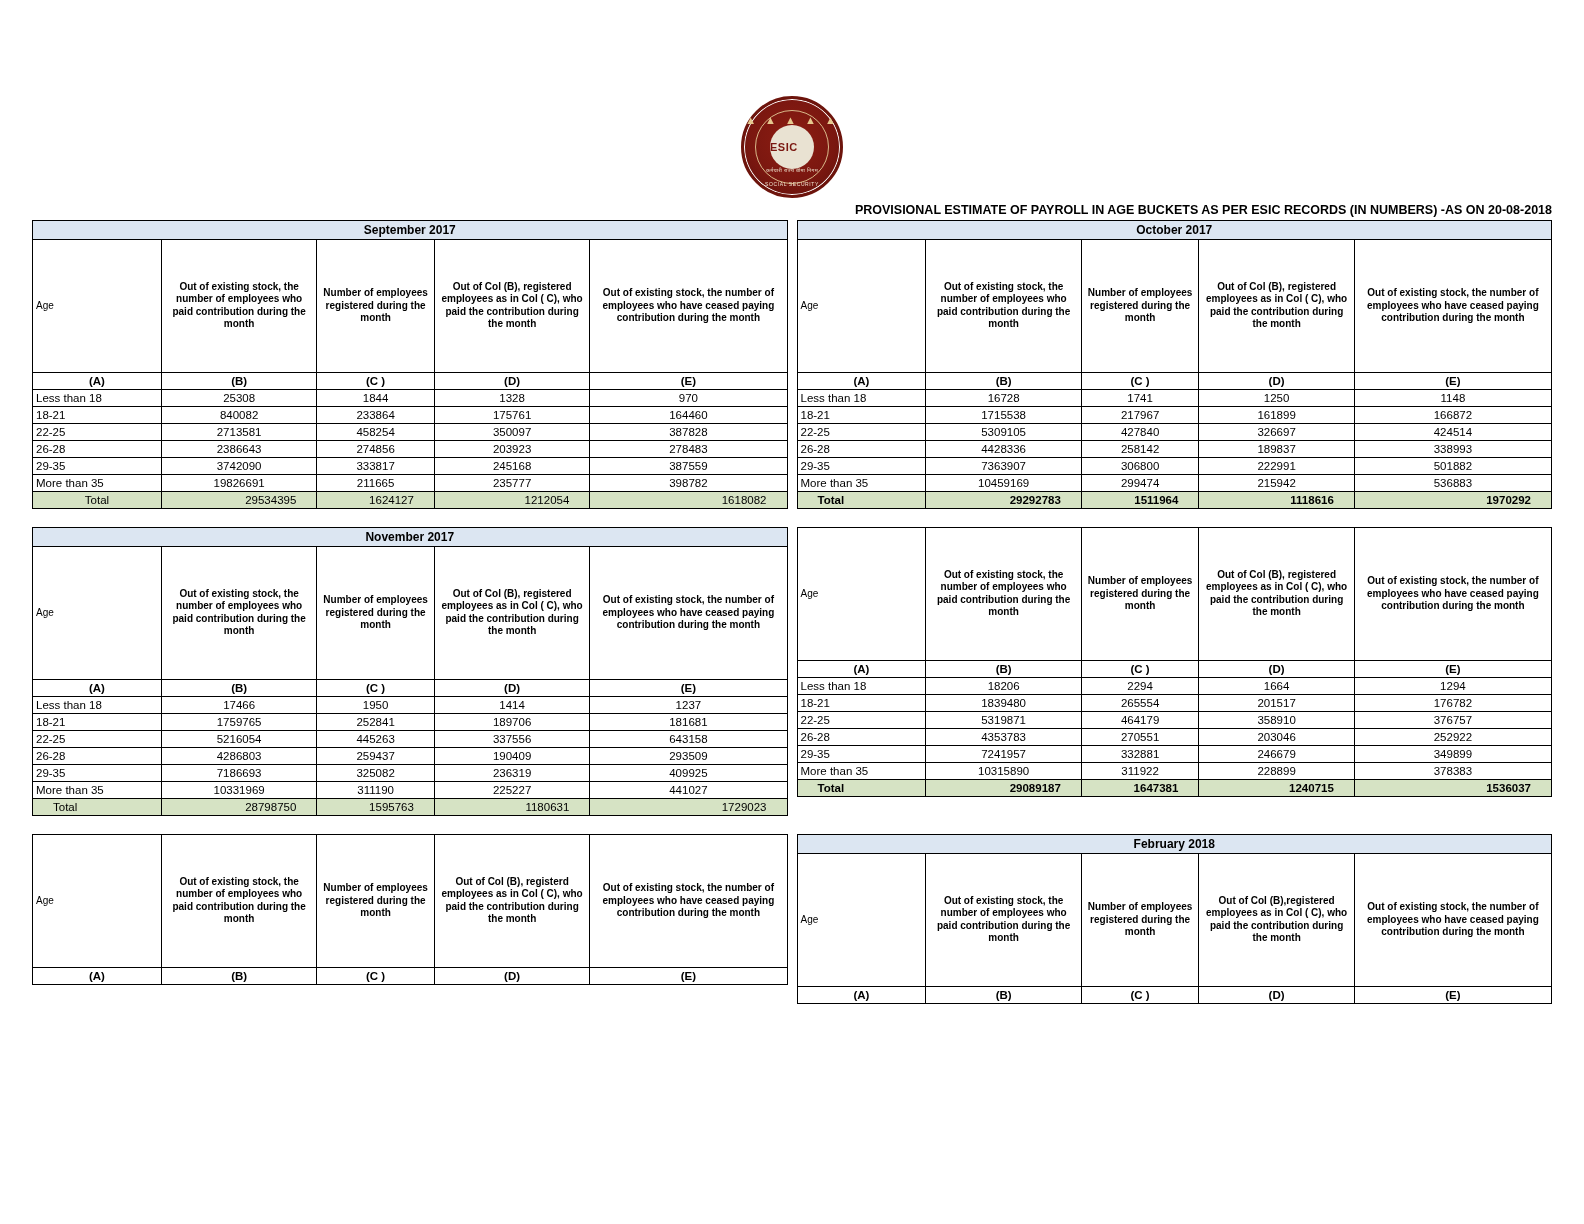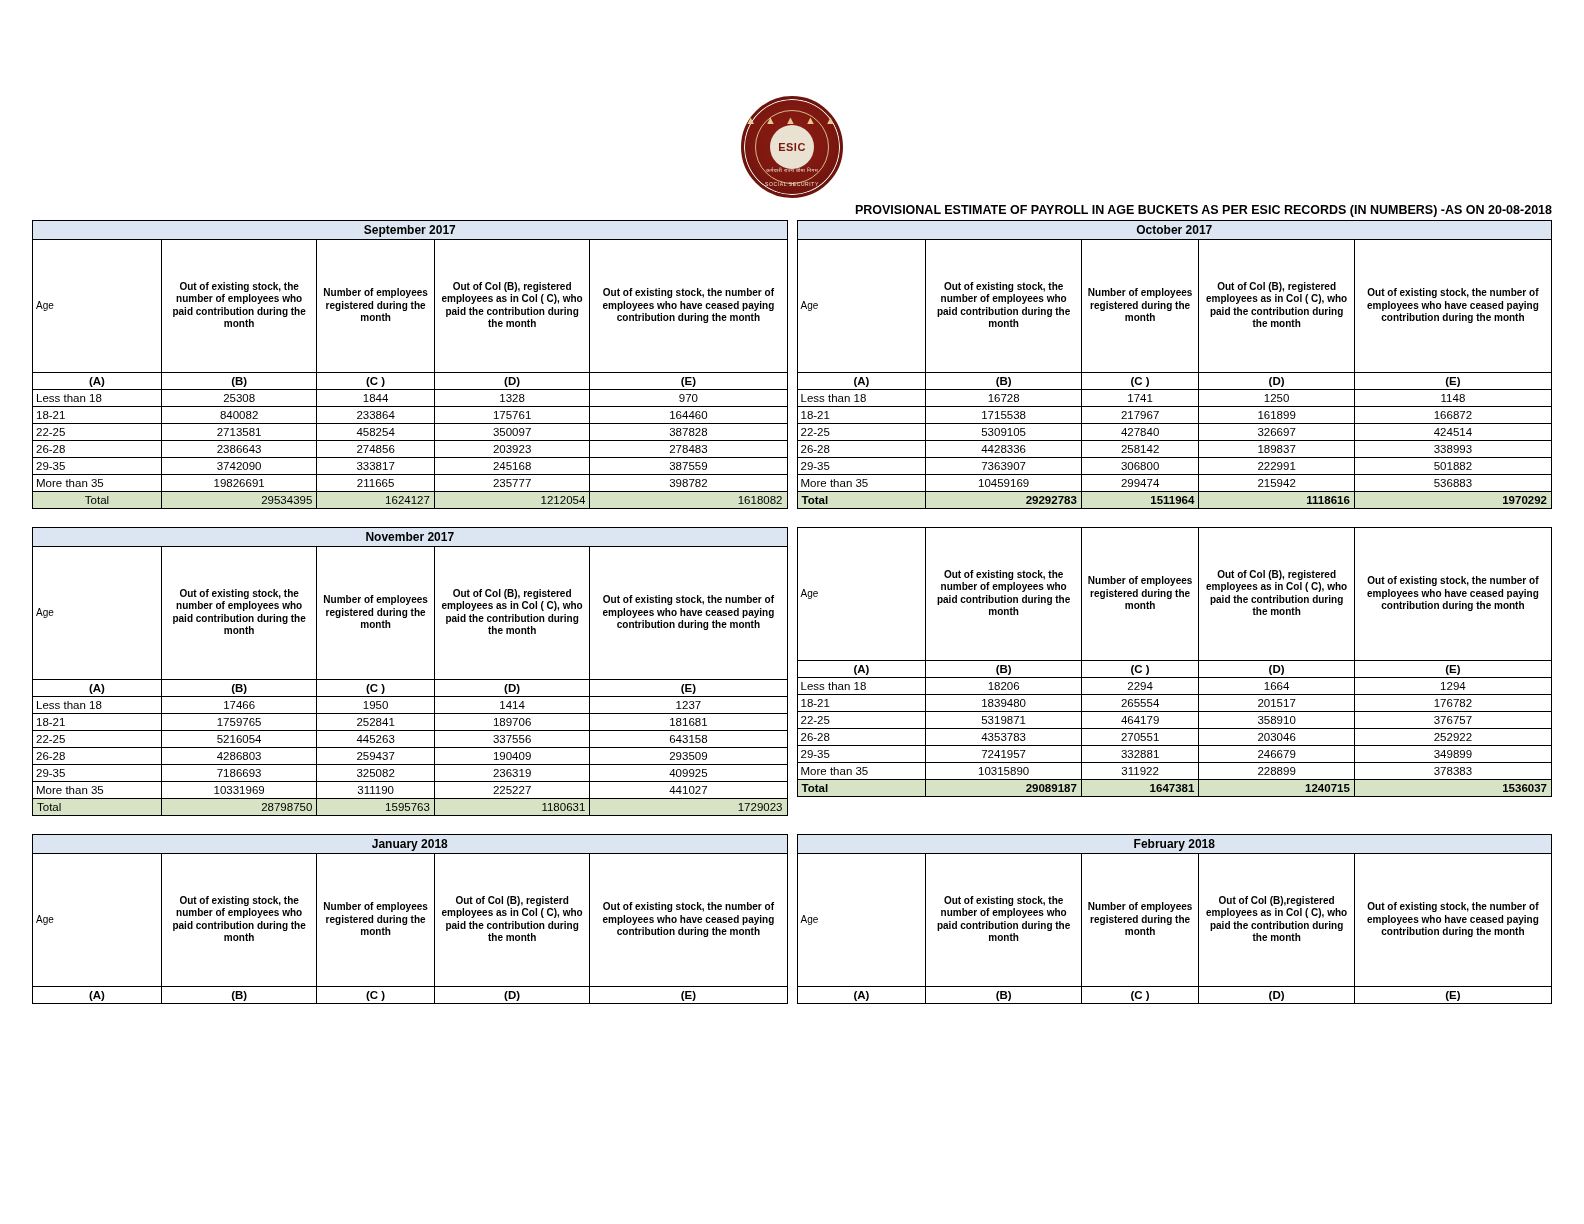--- a/index.html
+++ b/index.html
@@ -48,21 +48,21 @@
   .logo .center-disc {
     position: absolute;
     left: 50%;
     top: 50%;
     transform: translate(-50%, -50%);
     width: 44px;
     height: 44px;
     border-radius: 50%;
     background: #e9e2d2;
     display: flex;
-    align-items: center;
+    align-items: flex-start;
     justify-content: center;
     flex-direction: column;
   }
   .logo .center-disc .esic-text {
     font-size: 11px;
     font-weight: bold;
     color: #7a1710;
     letter-spacing: 0.5px;
     line-height: 1;
   }
@@ -160,21 +160,21 @@
   .data-row td.age-cell {
     text-align: left;
   }
   .data-row td.num {
     text-align: center;
   }
   tr.total-row td {
     background: #d6e3c4;
     font-weight: bold;
     font-size: 11.5px;
-    padding: 2px 4px;
+    padding: 2px 20px;
   }
   tr.total-row td.num {
     text-align: right;
   }
   tr.total-row td.age-cell {
     text-align: left;
   }
   tr.total-row.centered-label td.age-cell {
     text-align: center;
     font-weight: normal;
@@ -531,23 +531,20 @@
           <table class="rep">
             <colgroup>
               <col class="c-age">
               <col class="c-b">
               <col class="c-c">
               <col class="c-d">
               <col class="c-e">
             </colgroup>
             <tbody>
               <tr>
-                <td class="month-head" colspan="5">January 2018</td>
-              </tr>
-              <tr>
                 <td class="col-head age">Age</td>
                 <td class="col-head">Out of existing stock, the number of employees who paid contribution during the month</td>
                 <td class="col-head">Number of employees registered during the month</td>
                 <td class="col-head">Out of Col (B), registerd employees as in Col ( C), who paid the contribution during the month</td>
                 <td class="col-head">Out of existing stock, the number of  employees who have ceased paying contribution during the month</td>
               </tr>
               <tr class="letter-row">
                 <td>(A)</td>
                 <td>(B)</td>
                 <td>(C )</td>

